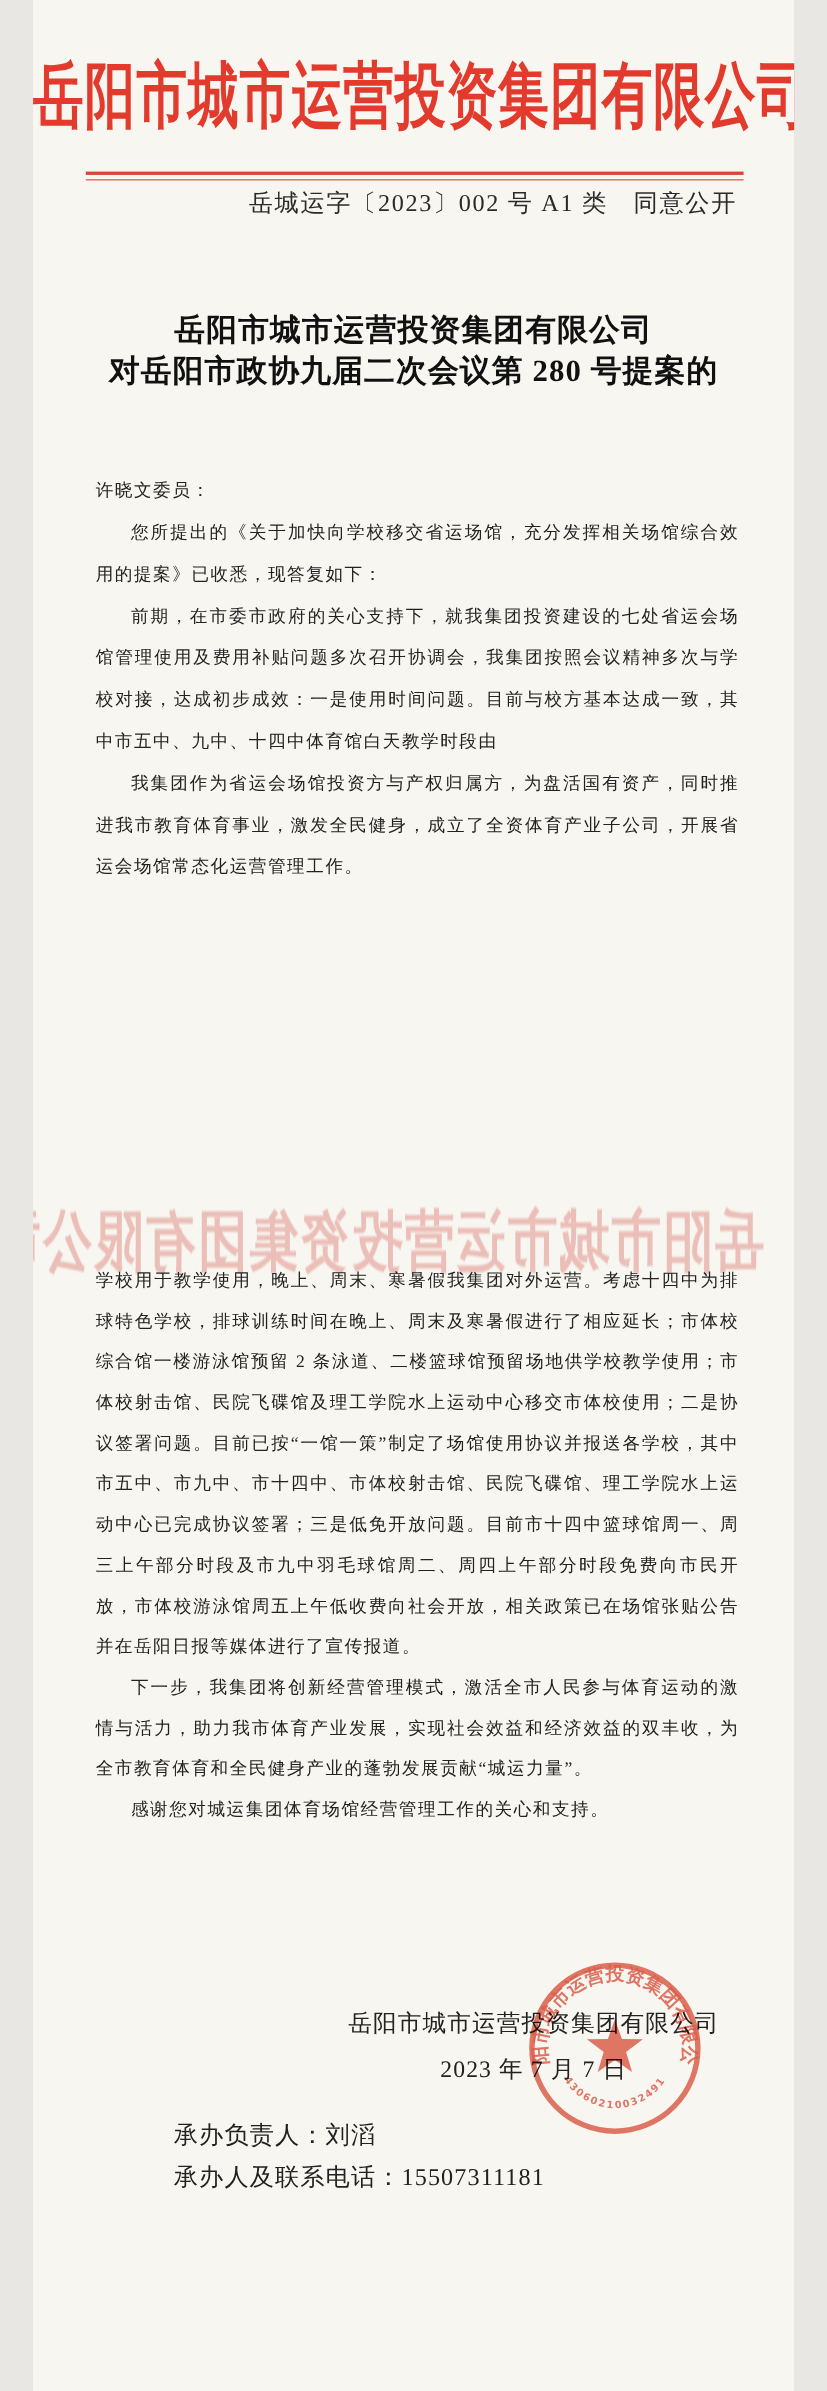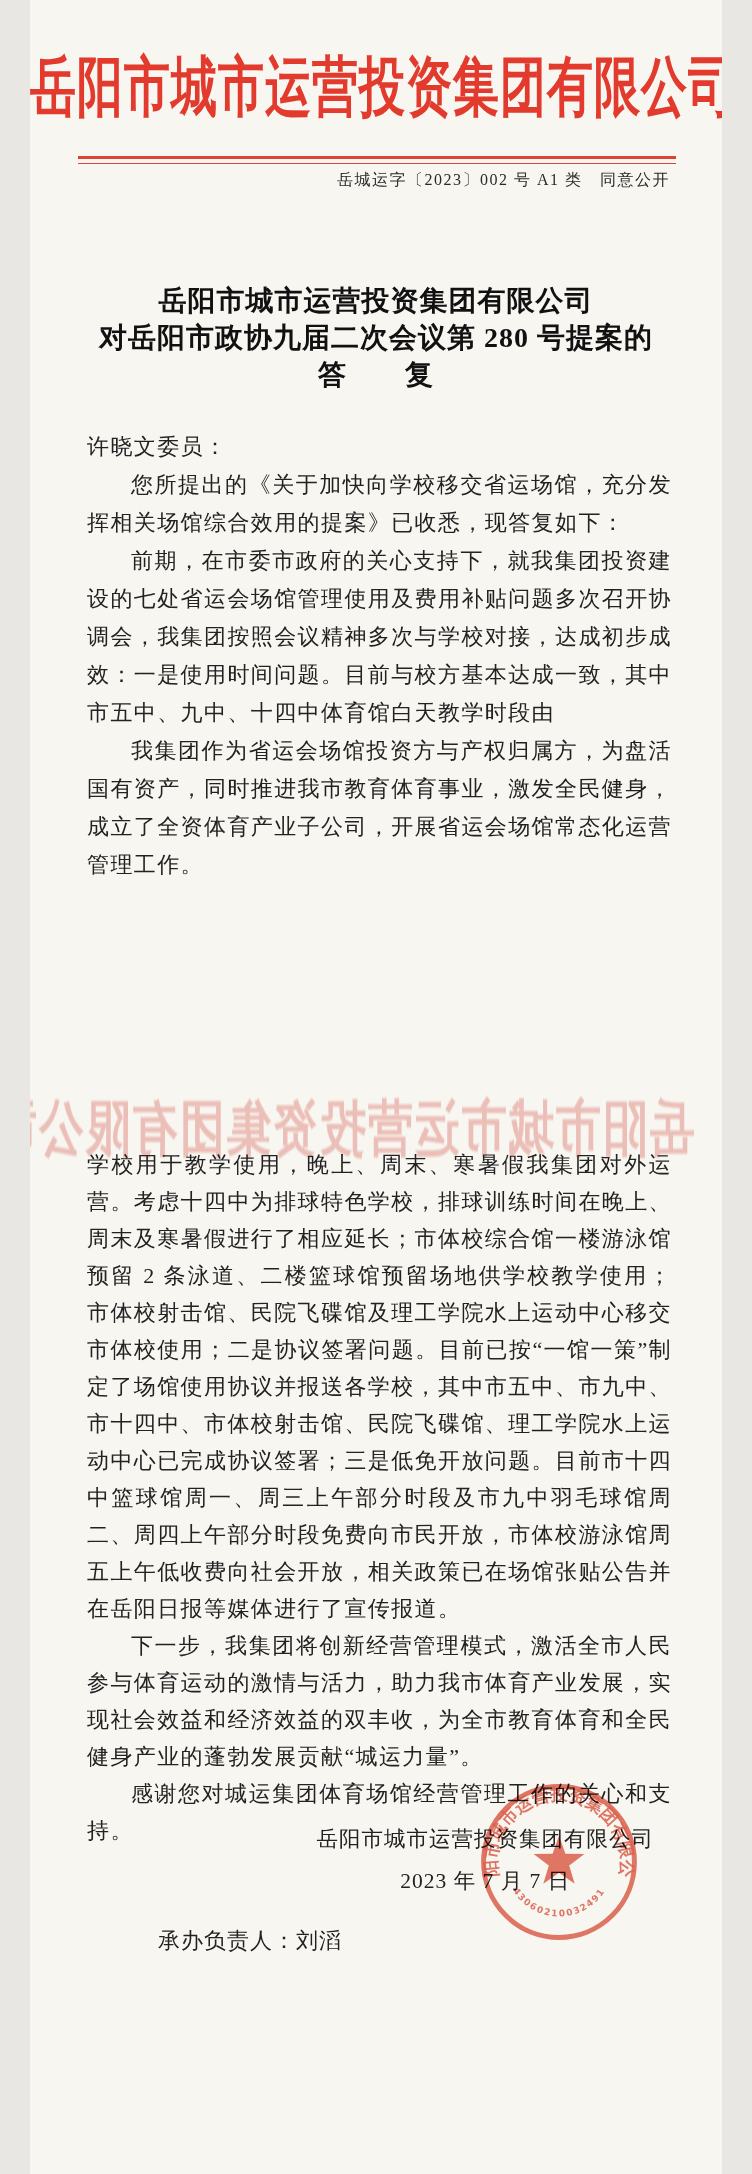--- a/index.html
+++ b/index.html
@@ -32,39 +32,39 @@
   .red-rule{
     position:absolute;
     top:156px; left:48px; right:46px;
     height:9px;
   }
   .red-rule .thick{height:3px;background:#d94436;}
   .red-rule .thin{height:1px;background:#d94436;margin-top:4px;}
   .doc-number{
     position:absolute;
     top:170px; right:52px;
-    font-size:16px;
+    font-size:22px;
     letter-spacing:1.5px;
     color:#2a2a2a;
     white-space:nowrap;
   }
   .title-block{
     position:absolute;
     top:282px; left:0; right:0;
     text-align:center;
     font-weight:bold;
     font-size:28px;
     line-height:37px;
     color:#111;
     letter-spacing:1px;
   }
   .body-block{
     position:absolute;
     left:57px; right:50px;
-    font-size:22px;
+    font-size:16px;
     line-height:38px;
     letter-spacing:1.4px;
     text-align:justify;
     text-justify:inter-ideograph;
     color:#222;
   }
   .body-1{top:428px;}
   .body-2{top:1146px; line-height:37px;}
   .body-block p{margin:0;text-indent:2em;}
   .body-block p.no-indent{text-indent:0;}
@@ -118,21 +118,20 @@
   <div class="red-rule">
     <div class="thick"></div>
     <div class="thin"></div>
   </div>
 
   <div class="doc-number">岳城运字〔2023〕002 号 A1 类　同意公开</div>
 
   <div class="title-block">
     <div>岳阳市城市运营投资集团有限公司</div>
     <div>对岳阳市政协九届二次会议第 280 号提案的</div>
-    <div>答　　复</div>
   </div>
 
   <div class="body-block body-1">
     <p class="no-indent">许晓文委员：</p>
     <p>您所提出的《关于加快向学校移交省运场馆，充分发挥相关场馆综合效用的提案》已收悉，现答复如下：</p>
     <p>前期，在市委市政府的关心支持下，就我集团投资建设的七处省运会场馆管理使用及费用补贴问题多次召开协调会，我集团按照会议精神多次与学校对接，达成初步成效：一是使用时间问题。目前与校方基本达成一致，其中市五中、九中、十四中体育馆白天教学时段由</p>
     <p>我集团作为省运会场馆投资方与产权归属方，为盘活国有资产，同时推进我市教育体育事业，激发全民健身，成立了全资体育产业子公司，开展省运会场馆常态化运营管理工作。</p>
   </div>
 
   <div class="bleed-through">岳阳市城市运营投资集团有限公司</div>
@@ -158,15 +157,16 @@
     <text font-size="21" font-weight="bold" fill="#df5440" opacity="0.85" font-family="Liberation Serif, DejaVu Serif, serif">
       <textPath href="#sealTopArc" startOffset="50%" text-anchor="middle">岳阳市城市运营投资集团有限公司</textPath>
     </text>
     <text font-size="11" font-weight="bold" fill="#df5440" opacity="0.85" letter-spacing="2" font-family="DejaVu Sans, Liberation Sans, sans-serif">
       <textPath href="#sealBottomArc" startOffset="50%" text-anchor="middle">43060210032491</textPath>
     </text>
   </svg>
 
   <div class="footer-block">
     <div>承办负责人：刘滔</div>
+    <div>承办人及联系电话：15507311181</div>
   </div>
 
 </div>
 
 </body></html>

